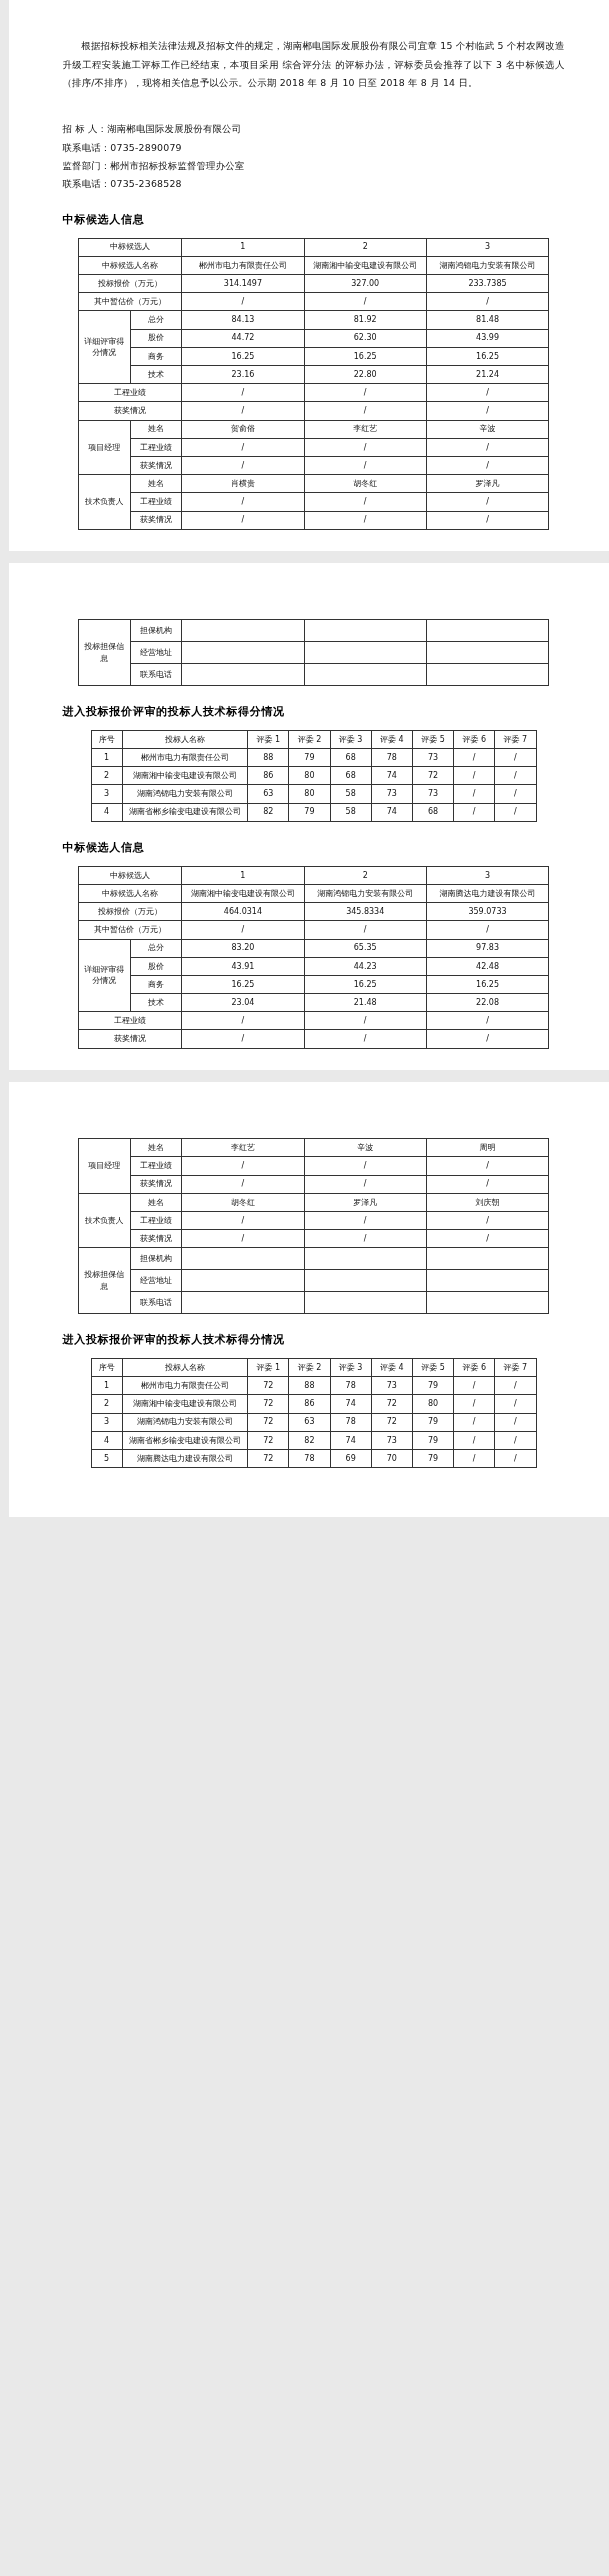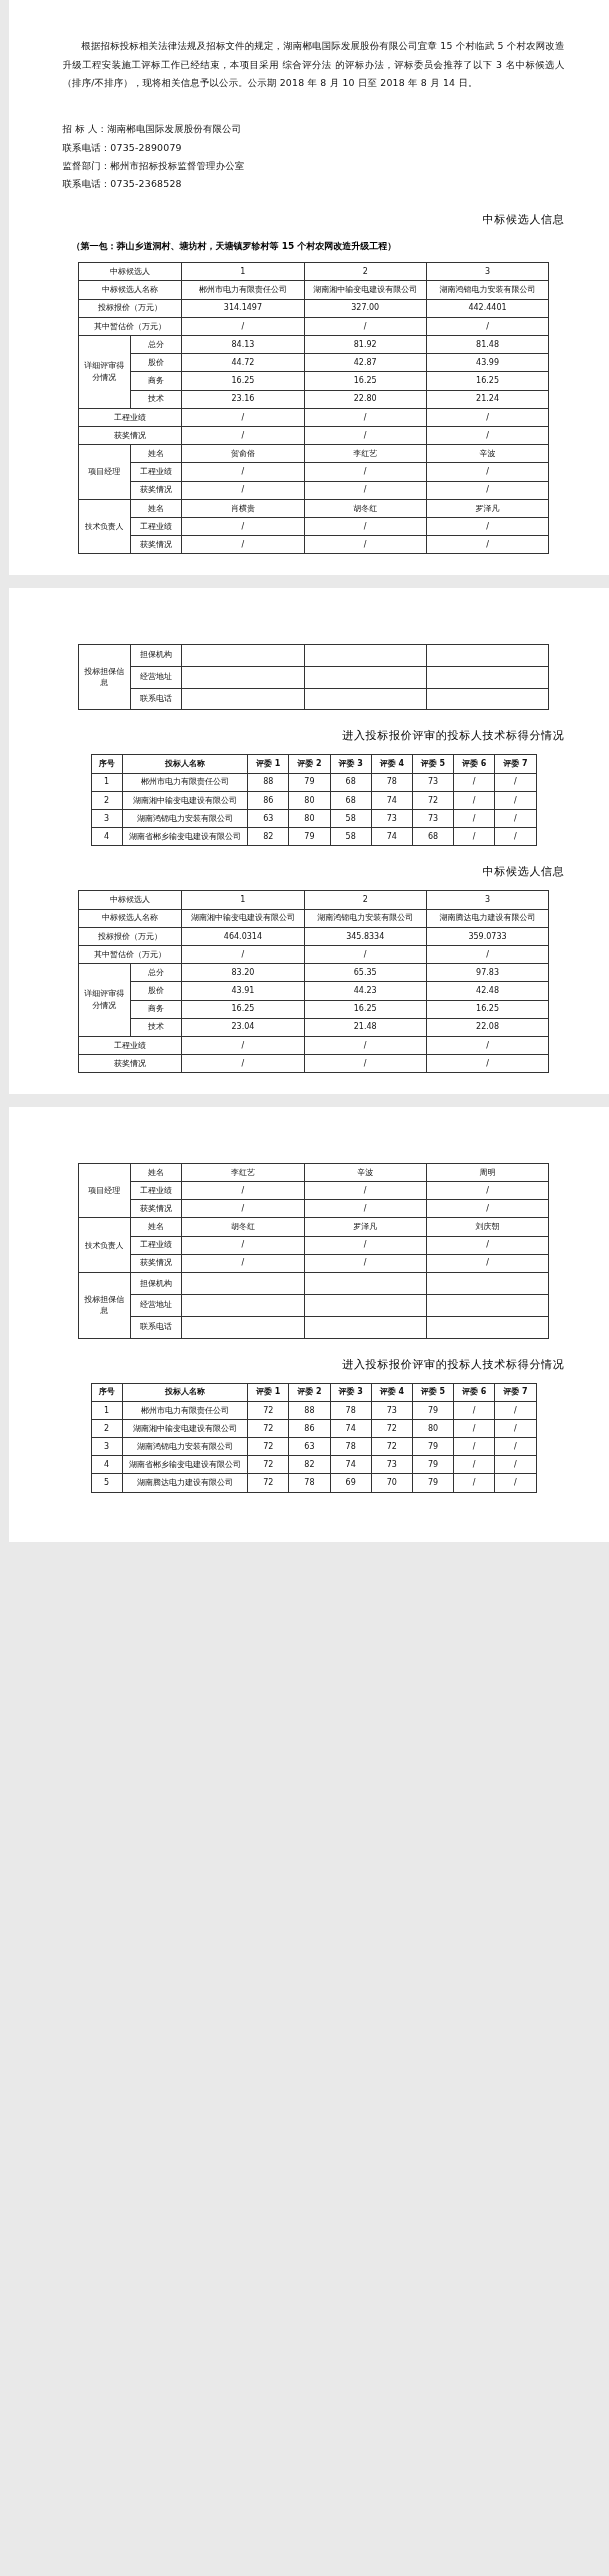--- a/index.html
+++ b/index.html
@@ -23,23 +23,23 @@
   }
   .lines{
     font-size:9.4px;
     line-height:1.95;
     color:#111;
     letter-spacing:0.2px;
     margin-top:28px;
   }
   .lines div{white-space:pre;}
   h2.sec{
-    text-align:right;
+    text-align:left;
     font-size:11px;
-    font-weight:normal;
+    font-weight:bold;
     margin:18px 0 11px 0;
     letter-spacing:0.7px;
     color:#000;
   }
   h3.sub{
     font-size:9px;
     font-weight:bold;
     margin:0 0 8.4px 0;
     color:#000;
     line-height:1.8;
@@ -53,21 +53,21 @@
     table-layout:fixed;
   }
   table td,table th{
     border:0.7px solid #333;
     text-align:center;
     vertical-align:middle;
     padding:2.8px 1.4px;
     line-height:1.45;
     word-break:break-all;
   }
-  table th{font-weight:bold;}
+  table th{font-weight:normal;}
   .tbl-wrap{padding:0 15.3px;}
   .tbl-wrap-narrow{padding:0 28px;}
   .tall{height:15.3px;}
   .small{font-size:7.7px;}
 </style>
 </head>
 <body>
 
 <div class="doc">
 
@@ -76,21 +76,20 @@
     <p class="para"><span>根据招标投标相关法律法规及招标文件的规定，湖南郴电国际发展股份有限公司宜章 15 个村临武 5 个村农网改造升级工程安装施工评标工作已经结束，本项目采用 综合评分法 的评标办法，评标委员会推荐了以下 3 名中标候选人（排序/不排序），现将相关信息予以公示。公示期 2018 年 8 月 10 日至 2018 年 8 月 14 日。</span></p>
 
     <div class="lines">
       <div>招 标 人：湖南郴电国际发展股份有限公司</div>
       <div>联系电话：0735-2890079</div>
       <div>监督部门：郴州市招标投标监督管理办公室</div>
       <div>联系电话：0735-2368528</div>
     </div>
 
     <h2 class="sec">中标候选人信息</h2>
-    <h3 class="sub">（第一包：莽山乡道洞村、塘坊村，天塘镇罗轸村等 15 个村农网改造升级工程）</h3>
 
     <div class="tbl-wrap">
       <table>
         <colgroup>
           <col style="width:11%">
             <col style="width:11%">
             <col style="width:26%">
             <col style="width:26%">
             <col style="width:26%">
         </colgroup>
@@ -104,39 +103,39 @@
           <tr>
             <td colspan="2">中标候选人名称</td>
             <td>郴州市电力有限责任公司</td>
             <td>湖南湘中输变电建设有限公司</td>
             <td>湖南鸿锦电力安装有限公司</td>
           </tr>
           <tr>
             <td colspan="2">投标报价（万元）</td>
             <td>314.1497</td>
             <td>327.00</td>
-            <td>442.4401</td>
+            <td>233.7385</td>
           </tr>
           <tr>
             <td colspan="2">其中暂估价（万元）</td>
             <td>/</td>
             <td>/</td>
             <td>/</td>
           </tr>
           <tr>
             <td rowspan="4">详细评审得分情况</td>
             <td>总分</td>
             <td>84.13</td>
             <td>81.92</td>
             <td>81.48</td>
           </tr>
           <tr>
             <td>股价</td>
             <td>44.72</td>
-            <td>42.87</td>
+            <td>62.30</td>
             <td>43.99</td>
           </tr>
           <tr>
             <td>商务</td>
             <td>16.25</td>
             <td>16.25</td>
             <td>16.25</td>
           </tr>
           <tr>
             <td>技术</td>

